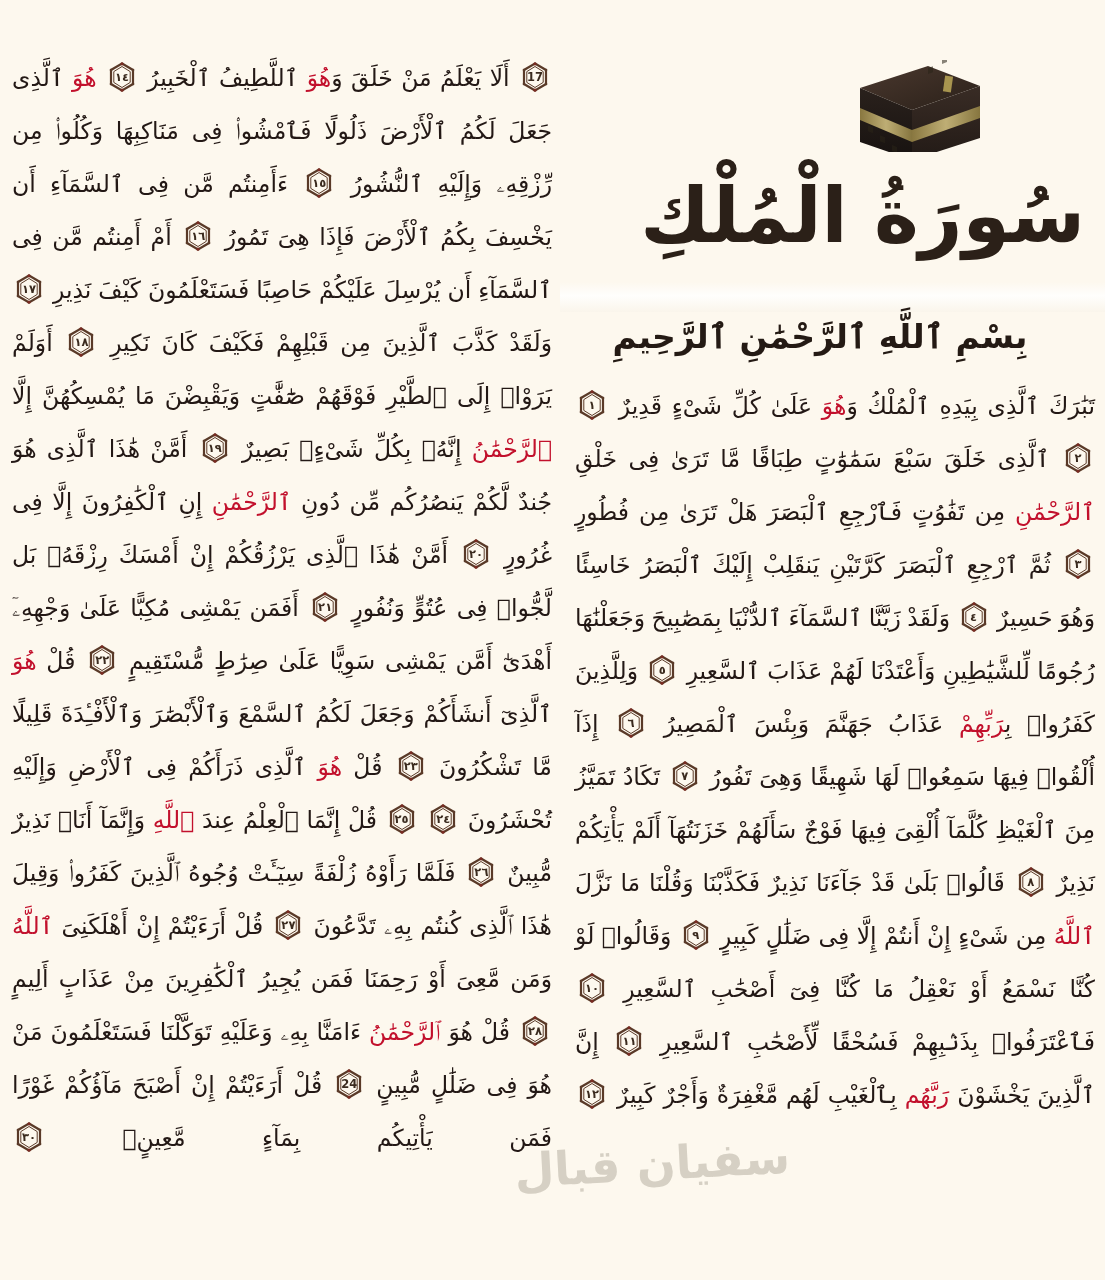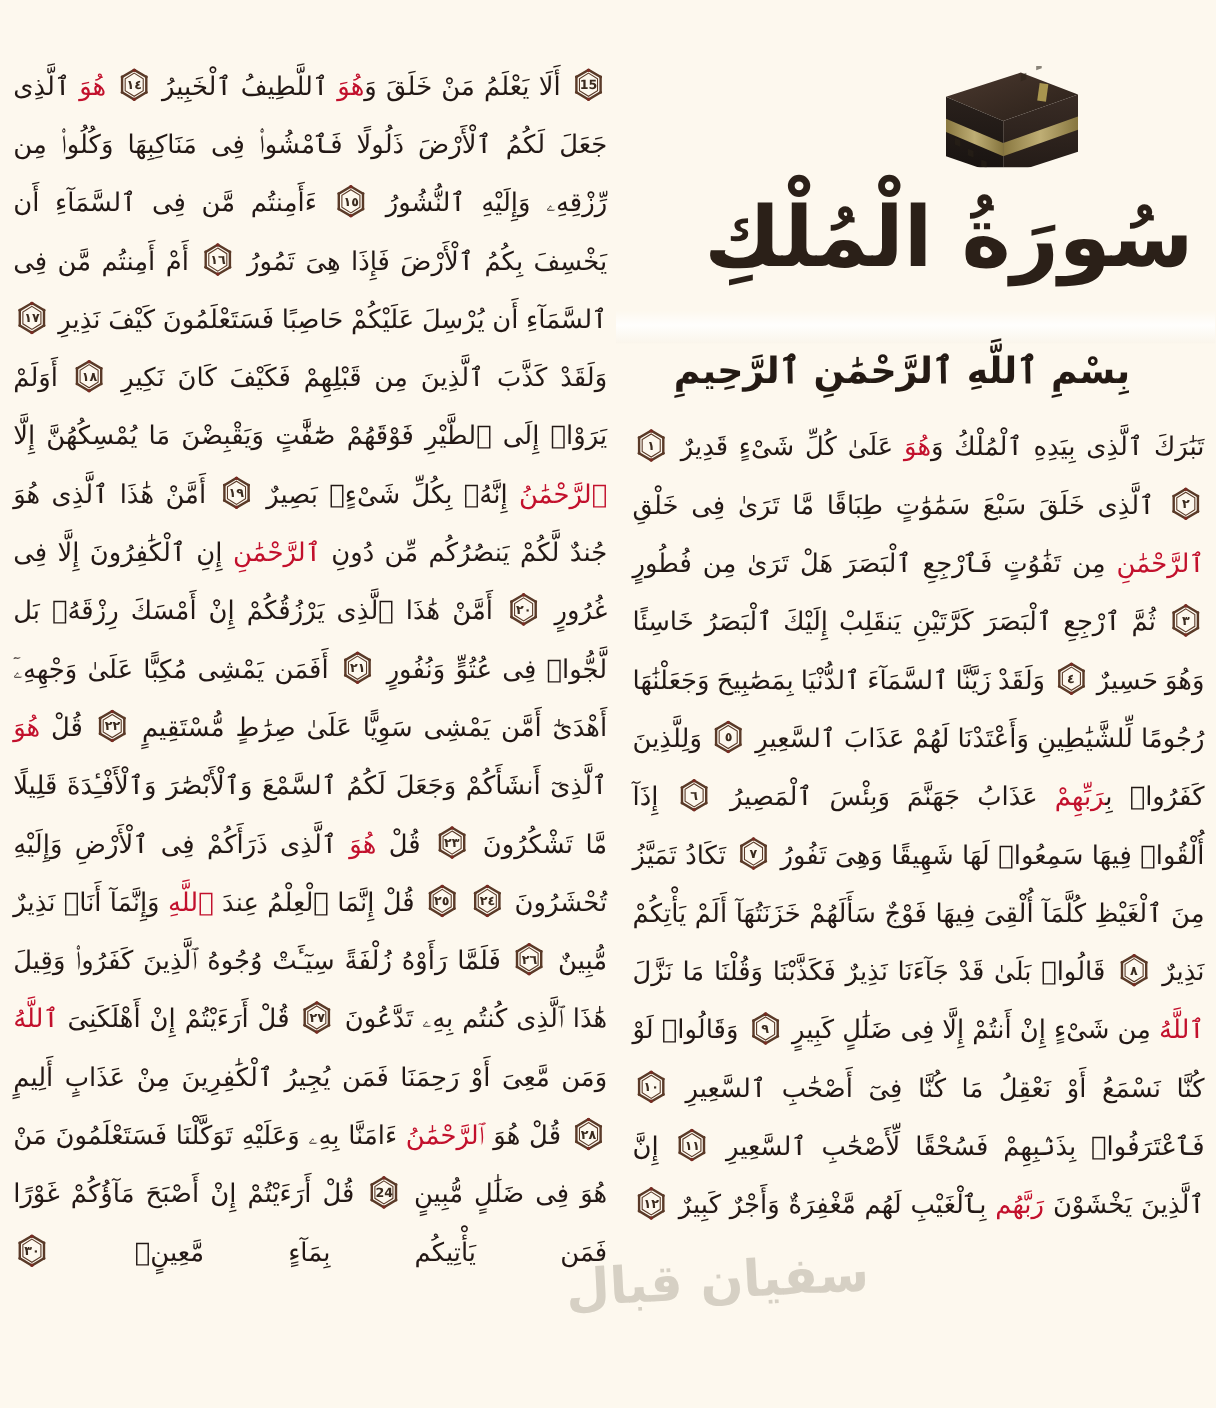--- a/index.html
+++ b/index.html
@@ -294,21 +294,21 @@
   <div class="col col-left" id="col-left" style="color: rgb(35, 24, 21);">
       <p> <span class="ayah"><svg viewBox="0 0 30 30" xmlns="http://www.w3.org/2000/svg">
             <polygon points="15,1.5 26,8 26,22 15,28.5 4,22 4,8" fill="none" stroke="#5A3A28" stroke-width="2.2"></polygon>
             <polygon points="15,4.5 23.2,9.6 23.2,20.4 15,25.5 6.8,20.4 6.8,9.6" fill="none" stroke="#5A3A28" stroke-width="1"></polygon>
             <circle cx="15" cy="1.8" r="1.6" fill="#7A2B22"></circle>
             <circle cx="15" cy="28.2" r="1.6" fill="#7A2B22"></circle>
             <circle cx="26" cy="8" r="1.3" fill="#5A3A28"></circle>
             <circle cx="26" cy="22" r="1.3" fill="#5A3A28"></circle>
             <circle cx="4" cy="8" r="1.3" fill="#5A3A28"></circle>
             <circle cx="4" cy="22" r="1.3" fill="#5A3A28"></circle>
-          </svg><span class="num">15</span></span> <span>أَلَا يَعْلَمُ مَنْ خَلَقَ وَ<span class="hl" style="color: rgb(194, 16, 44);">هُوَ</span> ٱللَّطِيفُ ٱلْخَبِيرُ</span> <span class="ayah"><svg viewBox="0 0 30 30" xmlns="http://www.w3.org/2000/svg">
+          </svg><span class="num">17</span></span> <span>أَلَا يَعْلَمُ مَنْ خَلَقَ وَ<span class="hl" style="color: rgb(194, 16, 44);">هُوَ</span> ٱللَّطِيفُ ٱلْخَبِيرُ</span> <span class="ayah"><svg viewBox="0 0 30 30" xmlns="http://www.w3.org/2000/svg">
             <polygon points="15,1.5 26,8 26,22 15,28.5 4,22 4,8" fill="none" stroke="#5A3A28" stroke-width="2.2"></polygon>
             <polygon points="15,4.5 23.2,9.6 23.2,20.4 15,25.5 6.8,20.4 6.8,9.6" fill="none" stroke="#5A3A28" stroke-width="1"></polygon>
             <circle cx="15" cy="1.8" r="1.6" fill="#7A2B22"></circle>
             <circle cx="15" cy="28.2" r="1.6" fill="#7A2B22"></circle>
             <circle cx="26" cy="8" r="1.3" fill="#5A3A28"></circle>
             <circle cx="26" cy="22" r="1.3" fill="#5A3A28"></circle>
             <circle cx="4" cy="8" r="1.3" fill="#5A3A28"></circle>
             <circle cx="4" cy="22" r="1.3" fill="#5A3A28"></circle>
           </svg><span class="num">١٤</span></span> <span><span class="hl" style="color: rgb(194, 16, 44);">هُوَ</span> ٱلَّذِى جَعَلَ لَكُمُ ٱلْأَرْضَ ذَلُولًا فَٱمْشُوا۟ فِى مَنَاكِبِهَا وَكُلُوا۟ مِن رِّزْقِهِۦ وَإِلَيْهِ ٱلنُّشُورُ</span> <span class="ayah"><svg viewBox="0 0 30 30" xmlns="http://www.w3.org/2000/svg">
             <polygon points="15,1.5 26,8 26,22 15,28.5 4,22 4,8" fill="none" stroke="#5A3A28" stroke-width="2.2"></polygon>

